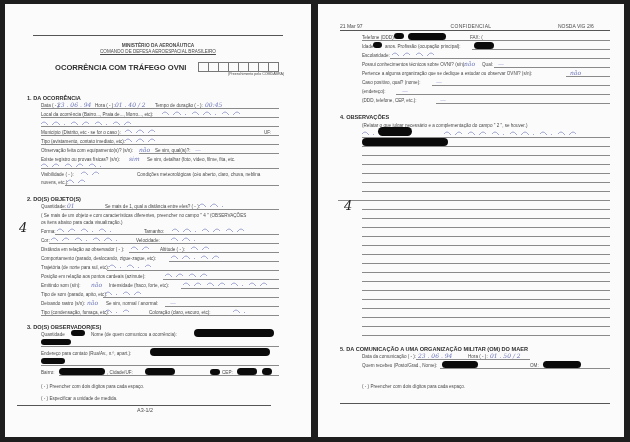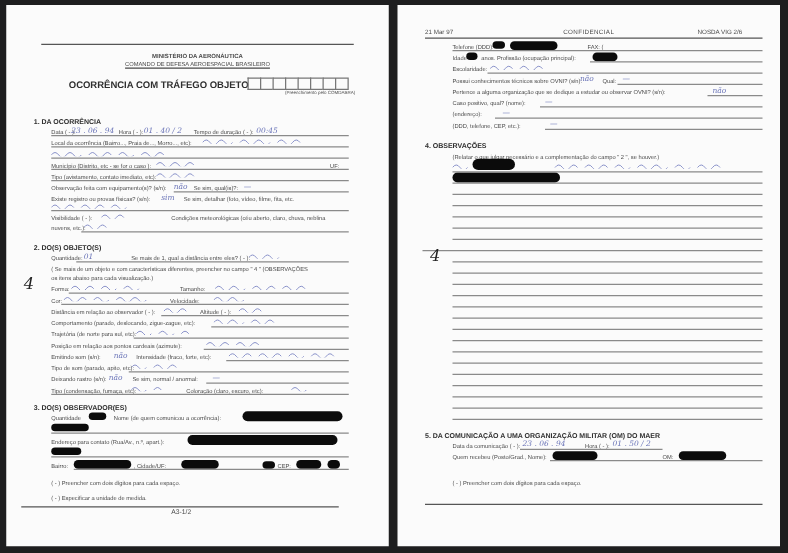--- a/index.html
+++ b/index.html
@@ -19,21 +19,21 @@
   .boxes span:last-child{border-right:0.7px solid #777;}
   .four{position:absolute;font-family:"DejaVu Serif",serif;font-size:13px;color:#222;font-style:italic;}
 </style>
 </head>
 <body>
 
 <div class="page left">
   <div class="rule dark" style="left:28px;top:31px;width:250px;"></div>
   <div class="t" style="left:0;width:306px;text-align:center;top:39px;font-weight:bold;font-size:4.8px;">MINISTÉRIO DA AERONÁUTICA</div>
   <div class="t" style="left:0;width:306px;text-align:center;top:45px;text-decoration:underline;">COMANDO DE DEFESA AEROESPACIAL BRASILEIRO</div>
-  <div class="h" style="left:50px;top:59px;font-size:7.6px;">OCORRÊNCIA COM TRÁFEGO OBJETO</div>
+  <div class="h" style="left:50px;top:59px;font-size:7.6px;">OCORRÊNCIA COM TRÁFEGO OVNI</div>
   <div class="boxes" style="left:193px;top:58px;">
     <span></span>
       <span></span>
       <span></span>
       <span></span>
       <span></span>
       <span></span>
       <span></span>
       <span></span>
   </div>

